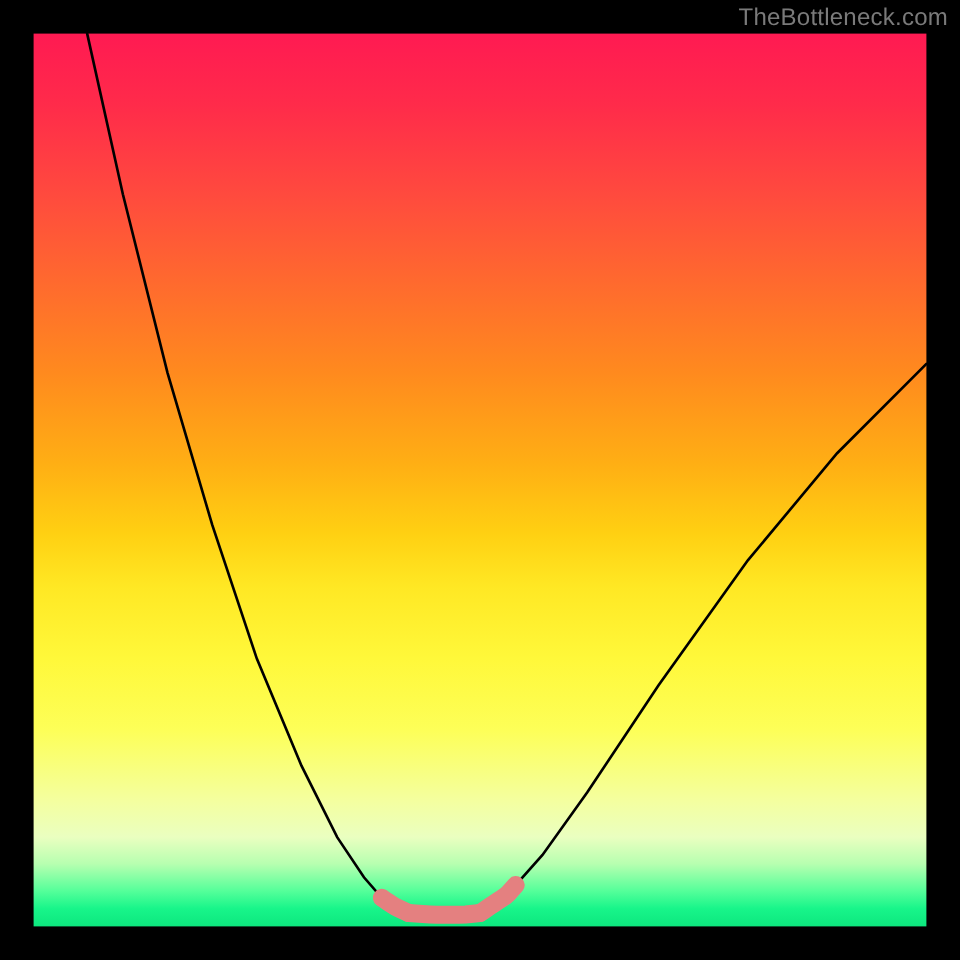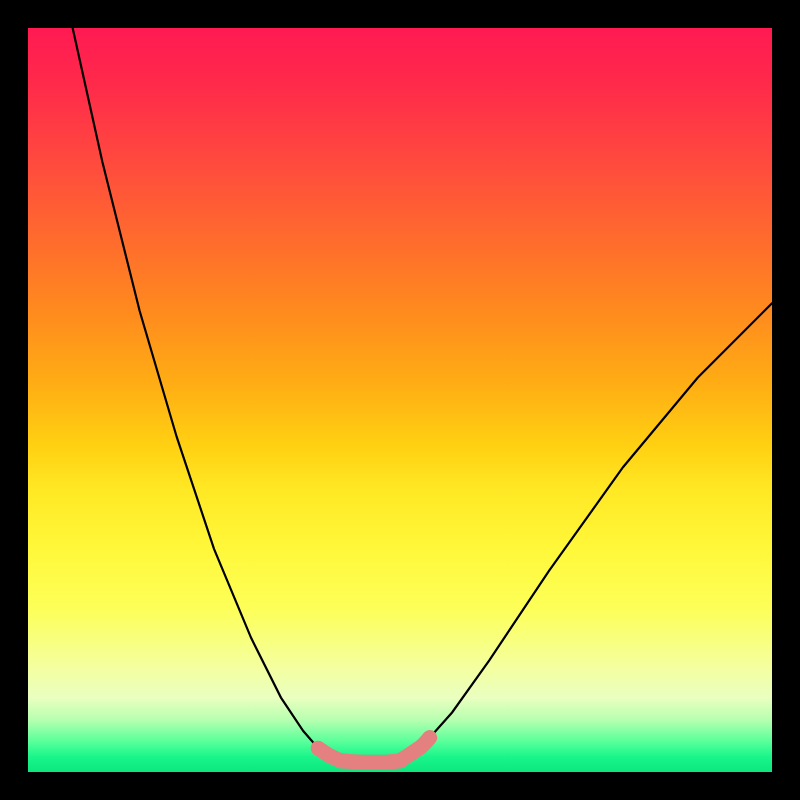--- a/index.html
+++ b/index.html
@@ -60,20 +60,21 @@
     top: 0;
     width: 744px;
     height: 744px;
     overflow: visible;
   }
 </style>
 </head>
 <body>
 
 <div class="frame">
+  <div class="watermark">TheBottleneck.com</div>
   <div class="plot">
     <svg class="curves" viewBox="0 0 744 744">
 
       <path d="M44.64 0.00 L74.40 133.92 L111.60 282.72 L148.80 409.20 L186.00 520.80 L223.20 610.08 L252.96 669.60 L275.28 703.08 L290.16 720.19 L301.32 727.63 L312.48 732.84" id="curve-left" fill="none" stroke="#000" stroke-width="2.2" stroke-linecap="round"></path>
       <path d="M312.48 732.84 L334.80 734.33 L357.12 734.33 L372.00 732.84" id="curve-bottom" fill="none" stroke="#000" stroke-width="2.2" stroke-linecap="round"></path>
       <path d="M372.00 732.84 L394.32 717.96 L424.08 684.48 L461.28 632.40 L520.80 543.12 L595.20 438.96 L669.60 349.68 L744.00 275.28" id="curve-right" fill="none" stroke="#000" stroke-width="2.2" stroke-linecap="round"></path>
 
       <path d="M290.16 720.19 L292.39 721.68 L294.62 723.17 L296.86 724.66 L299.09 726.14 L301.32 727.63 L303.55 728.67 L305.78 729.72 L308.02 730.76 L310.25 731.80 L312.48 732.84" id="hl-left" fill="none" stroke="#e48080" stroke-width="15" stroke-linecap="round"></path>
       <path d="M312.48 732.84 L318.43 733.24 L324.38 733.63 L330.34 734.03 L336.29 734.33 L342.24 734.33 L348.19 734.33 L354.14 734.33 L360.10 734.03 L366.05 733.44 L372.00 732.84" id="hl-bottom" fill="none" stroke="#e48080" stroke-width="15" stroke-linecap="round"></path>
       <path d="M372.00 732.84 L374.98 730.86 L377.95 728.87 L380.93 726.89 L383.90 724.90 L386.88 722.92 L389.86 720.94 L392.83 718.95 L395.81 716.29 L398.78 712.94 L401.76 709.59" id="hl-right" fill="none" stroke="#e48080" stroke-width="15" stroke-linecap="round"></path>

